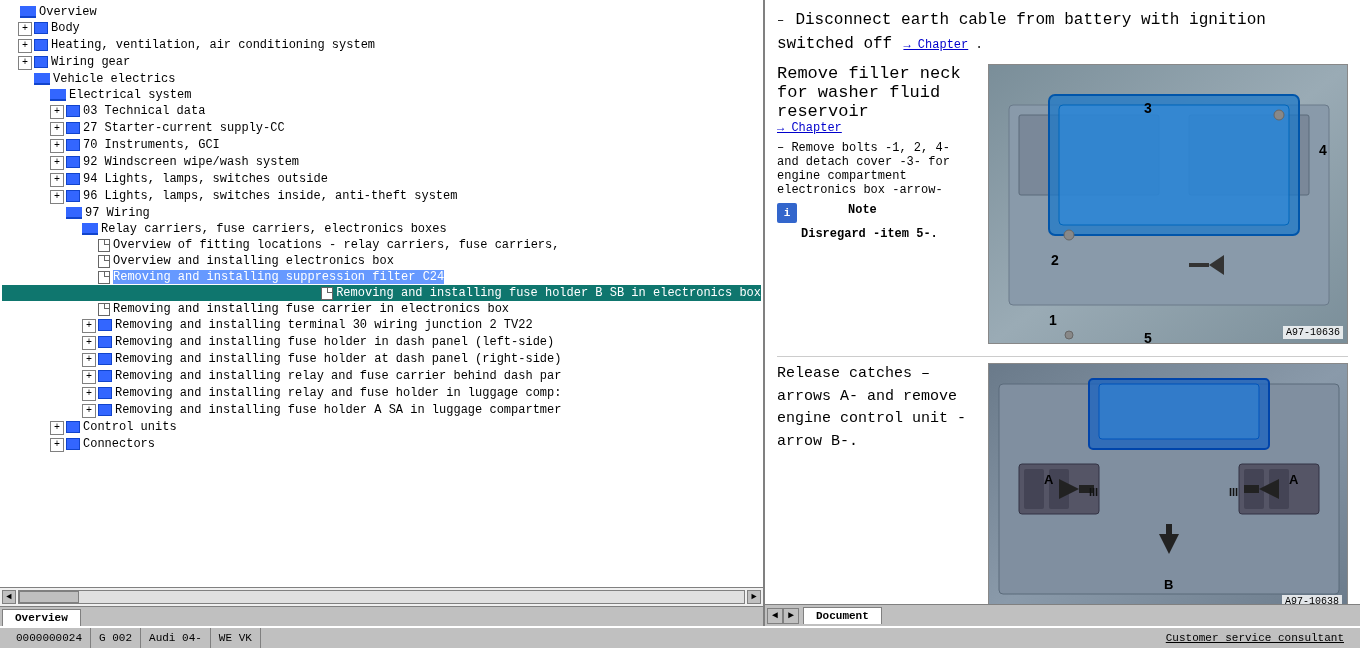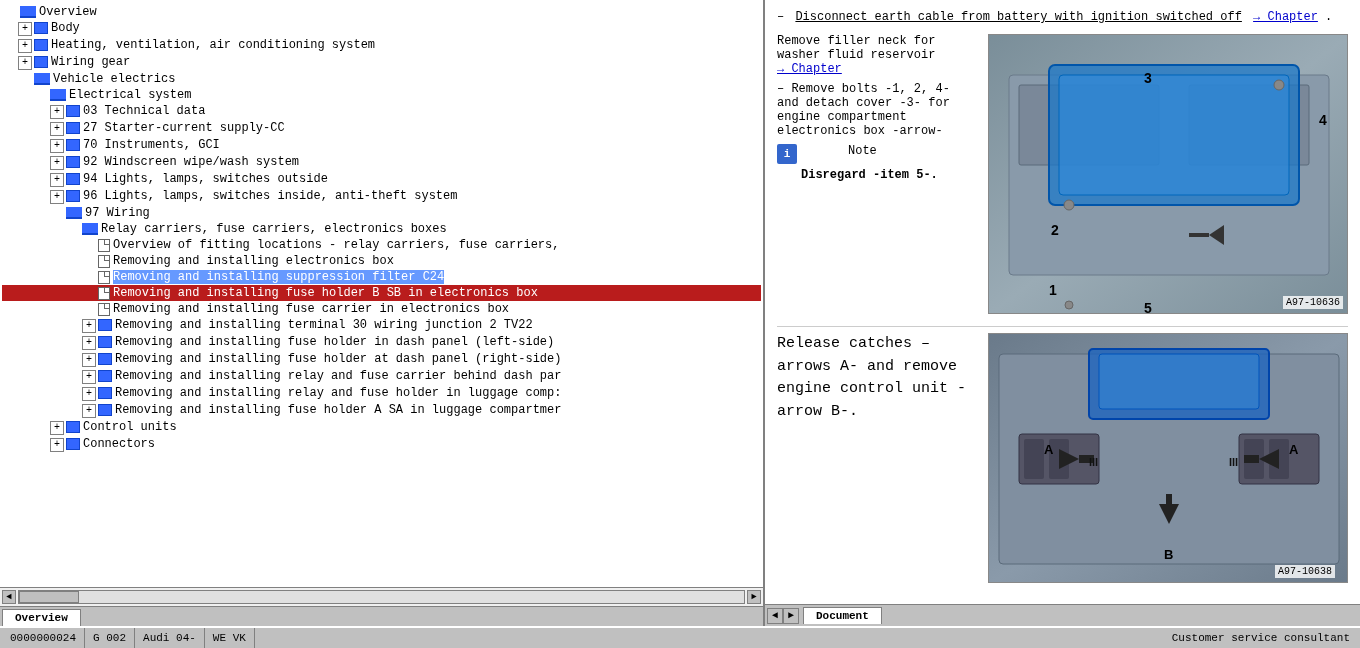--- a/index.html
+++ b/index.html
@@ -4,21 +4,21 @@
   <style>
     * { margin: 0; padding: 0; box-sizing: border-box; }
     body { font-family: 'Courier New', monospace; font-size: 12px; background: #c0c0c0; width: 1360px; height: 648px; overflow: hidden; display: flex; flex-direction: column; }
 
     .main-content { display: flex; flex: 1; overflow: hidden; }
 
     
     .left-panel { width: 765px; background: #ffffff; border-right: 2px solid #808080; display: flex; flex-direction: column; overflow: hidden; }
     .tree-container { flex: 1; overflow-y: auto; overflow-x: auto; padding: 4px 2px; }
     .tree-item { display: flex; align-items: flex-start; padding: 1px 0; white-space: nowrap; cursor: pointer; }
-    .tree-item.selected { background: #b91c1c; color: white; }
+    .tree-item.selected { background: #0f766e; color: white; justify-content: flex-end; }
     .indent-0 { padding-left: 2px; }
     .indent-1 { padding-left: 16px; }
     .indent-2 { padding-left: 32px; }
     .indent-3 { padding-left: 48px; }
     .indent-4 { padding-left: 64px; }
     .indent-5 { padding-left: 80px; }
 
     .expand-icon { display: inline-block; width: 14px; height: 14px; border: 1px solid #808080; background: white; text-align: center; line-height: 12px; font-size: 10px; margin-right: 2px; flex-shrink: 0; margin-top: 1px; }
     .book-icon-open { display: inline-block; width: 16px; height: 12px; background: #3366ff; margin-right: 3px; flex-shrink: 0; margin-top: 1px; border-bottom: 2px solid #1144cc; }
     .doc-icon { display: inline-block; width: 12px; height: 13px; background: white; border: 1px solid #666; margin-right: 3px; flex-shrink: 0; margin-top: 1px; position: relative; }
@@ -38,29 +38,29 @@
 
     
     .tab-bar-left { display: flex; align-items: flex-end; background: #c0c0c0; padding: 2px 2px 0; border-top: 1px solid #808080; }
     .tab { padding: 2px 12px; background: #e0e0e0; border: 1px solid #808080; border-bottom: none; font-size: 11px; cursor: pointer; }
     .tab.active { background: white; font-weight: bold; }
 
     
     .right-panel { flex: 1; background: #ffffff; display: flex; flex-direction: column; overflow: hidden; }
     .right-content { flex: 1; overflow-y: auto; padding: 8px 12px; }
 
-    .instruction-text { font-size: 12px; line-height: 1.5; margin-bottom: 8px; text-decoration: underline; }
+    .instruction-text { font-size: 16px; line-height: 1.5; margin-bottom: 8px; }
 
     .note-box { display: flex; align-items: flex-start; margin: 4px 0; }
     .note-icon { width: 20px; height: 20px; background: #3366cc; color: white; font-size: 11px; font-weight: bold; display: flex; align-items: center; justify-content: center; margin-right: 4px; flex-shrink: 0; border-radius: 2px; }
 
     .section-block { margin-bottom: 8px; overflow: hidden; }
 
     
-    .status-bar { height: 22px; background: #c0c0c0; border-top: 2px solid #ffffff; display: flex; align-items: center; padding: 0 2px; font-size: 11px; }
+    .status-bar { height: 22px; background: #c0c0c0; border-top: 2px solid #ffffff; display: flex; align-items: center; padding: 0 8px; font-size: 11px; }
     .status-segment { padding: 0 8px; border-right: 1px solid #808080; height: 100%; display: flex; align-items: center; }
     .status-segment:last-child { border-right: none; margin-left: auto; }
 
     
     .nav-arrows { display: flex; align-items: center; margin-right: 4px; }
     .nav-arrow { width: 16px; height: 16px; background: #c0c0c0; border: 1px solid #808080; display: flex; align-items: center; justify-content: center; font-size: 10px; cursor: pointer; }
 
     
     .clearfix::after { content: ''; display: table; clear: both; }
 
@@ -145,21 +145,21 @@
           <span class="item-text">Relay carriers, fuse carriers, electronics boxes</span>
         </div>
         <div class="tree-item indent-5">
           <span style="display:inline-block;width:16px;flex-shrink:0;"></span>
           <span class="doc-icon"></span>
           <span class="item-text">Overview of fitting locations - relay carriers, fuse carriers,</span>
         </div>
         <div class="tree-item indent-5">
           <span style="display:inline-block;width:16px;flex-shrink:0;"></span>
           <span class="doc-icon"></span>
-          <span class="item-text">Removing and installing electronics box</span>
+          <span class="item-text">Overview and installing electronics box</span>
         </div>
         <div class="tree-item indent-5">
           <span style="display:inline-block;width:16px;flex-shrink:0;"></span>
           <span class="doc-icon"></span>
           <span class="item-text highlight">Removing and installing suppression filter C24</span>
         </div>
         <div class="tree-item indent-5 selected">
           <span style="display:inline-block;width:16px;flex-shrink:0;"></span>
           <span class="doc-icon"></span>
           <span class="item-text">Removing and installing fuse holder B SB in electronics box</span>
@@ -270,31 +270,31 @@
             <text x="62" y="200" font-size="14" font-weight="bold" fill="#000" font-family="Arial">2</text>
             <text x="155" y="48" font-size="14" font-weight="bold" fill="#000" font-family="Arial">3</text>
             <text x="330" y="90" font-size="14" font-weight="bold" fill="#000" font-family="Arial">4</text>
             <text x="155" y="278" font-size="14" font-weight="bold" fill="#000" font-family="Arial">5</text>
           </svg>
           <div style="position:absolute;bottom:4px;right:4px;font-size:10px;background:rgba(255,255,255,0.8);padding:1px 3px;">A97-10636</div>
         </div>
 
         <div style="max-width:200px;">
           <div style="margin-bottom:6px;">
-            <span style="font-size:12px;">Remove filler neck for washer fluid reservoir</span>
+            <span style="font-size:17px;">Remove filler neck for washer fluid reservoir</span>
             <br>
             <a href="#" style="color:#0000cc;text-decoration:underline;font-size:12px;">→ Chapter</a>
           </div>
           <div style="margin-bottom:6px; font-size:12px;">
             <span>– </span>
             <span>Remove bolts -1, 2, 4- and detach cover -3- for engine compartment electronics box -arrow-</span>
           </div>
           <div class="note-box">
             <div class="note-icon">i</div>
-            <span style="font-weight:normal;font-size:12px;padding-left:47px;">Note</span>
+            <span style="font-weight:bold;font-size:12px;padding-left:47px;">Note</span>
           </div>
           <div style="font-size:12px;margin-left:24px;font-weight:bold;">Disregard -item 5-.</div>
         </div>
       </div>
 
       <div style="clear:both;"></div>
       <div class="separator"></div>
 
       <div class="section-block clearfix">
 
@@ -334,21 +334,21 @@
             <text x="240" y="132" font-size="11" fill="#111" font-family="Arial" font-weight="bold">III</text>
 
             <text x="55" y="120" font-size="13" font-weight="bold" fill="#000" font-family="Arial">A</text>
             <text x="300" y="120" font-size="13" font-weight="bold" fill="#000" font-family="Arial">A</text>
 
             <polygon points="180,190 170,170 190,170" fill="#222"></polygon>
             <rect x="177" y="160" width="6" height="20" fill="#222"></rect>
 
             <text x="175" y="225" font-size="13" font-weight="bold" fill="#000" font-family="Arial">B</text>
           </svg>
-          <div style="position:absolute;bottom:4px;right:12px;font-size:10px;background:rgba(255,255,255,0.8);padding:1px 3px;">A97-10638</div>
+          <div style="position:absolute;bottom:4px;right:5px;font-size:10px;background:rgba(255,255,255,0.8);padding:1px 3px;">A97-10638</div>
         </div>
 
         <div style="max-width:200px; font-size:15px; line-height:1.5;">
           <span>Release catches – arrows A- and remove engine control unit - arrow B-.</span>
         </div>
       </div>
 
     </div>
 
     <div style="display:flex; align-items:center; background:#c0c0c0; border-top:1px solid #808080; padding:2px;">
@@ -359,14 +359,14 @@
       <div class="tab active">Document</div>
     </div>
   </div>
 </div>
 
 <div class="status-bar">
   <div class="status-segment">0000000024</div>
   <div class="status-segment">G 002</div>
   <div class="status-segment">Audi 04-</div>
   <div class="status-segment">WE VK</div>
-  <div class="status-segment" style="margin-left:auto; border-right:none;">Customer service consultant</div>
+  <div class="status-segment" style="margin-left:auto; border-right:none;text-decoration:underline;">Customer service consultant</div>
 </div>
 
 </body></html>

